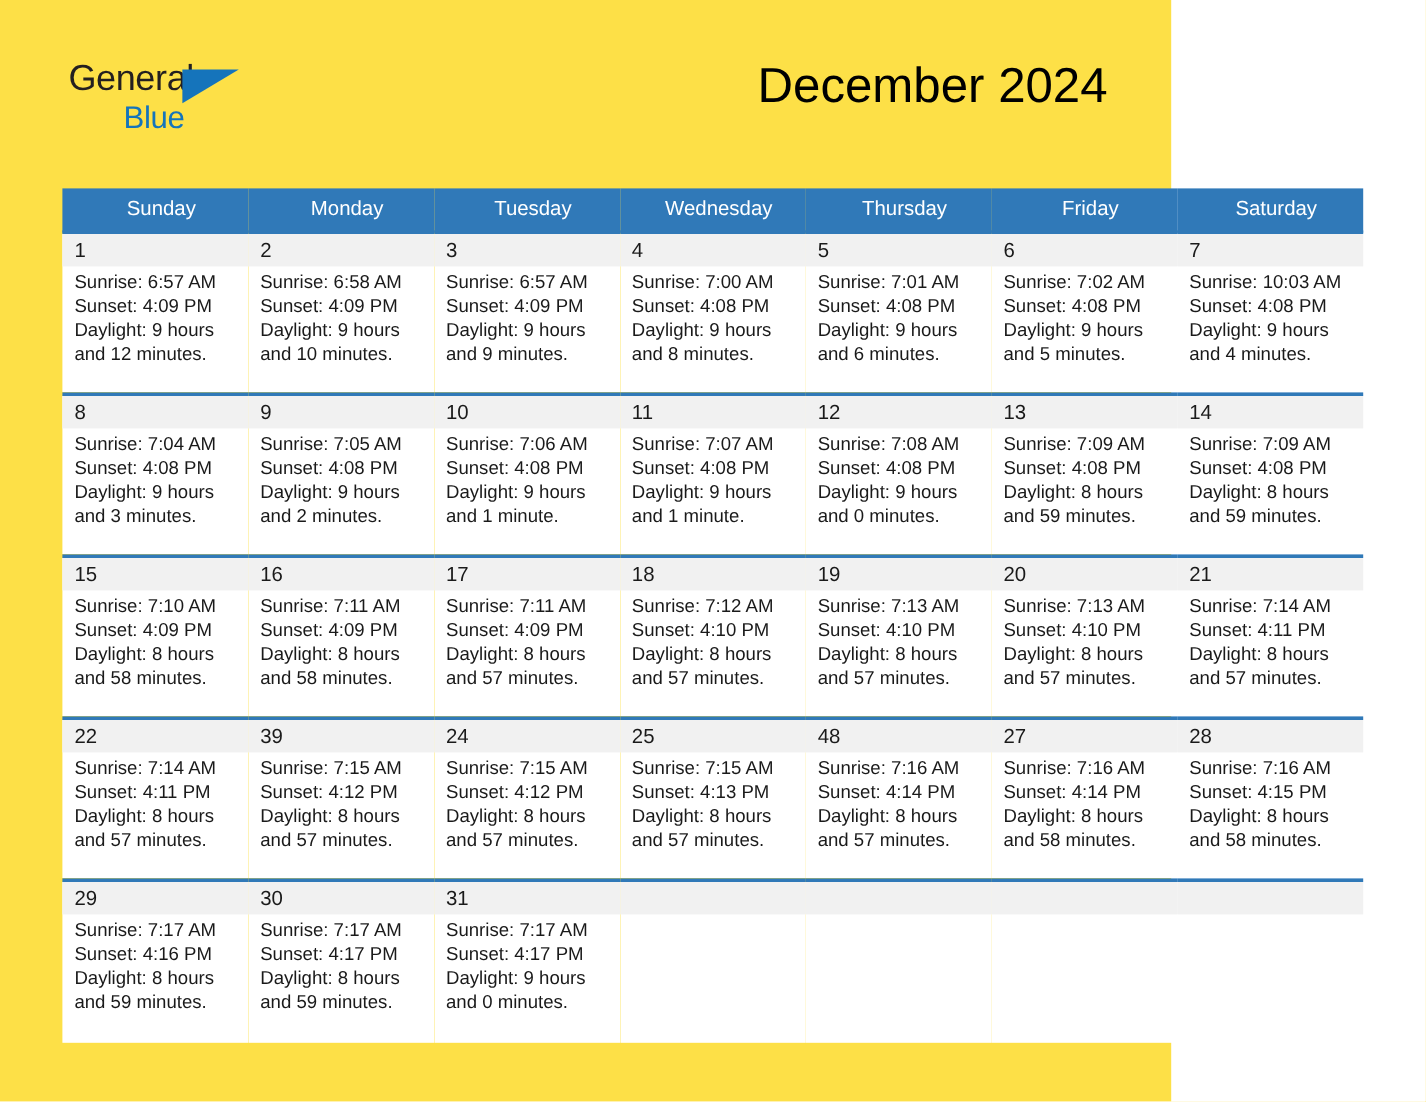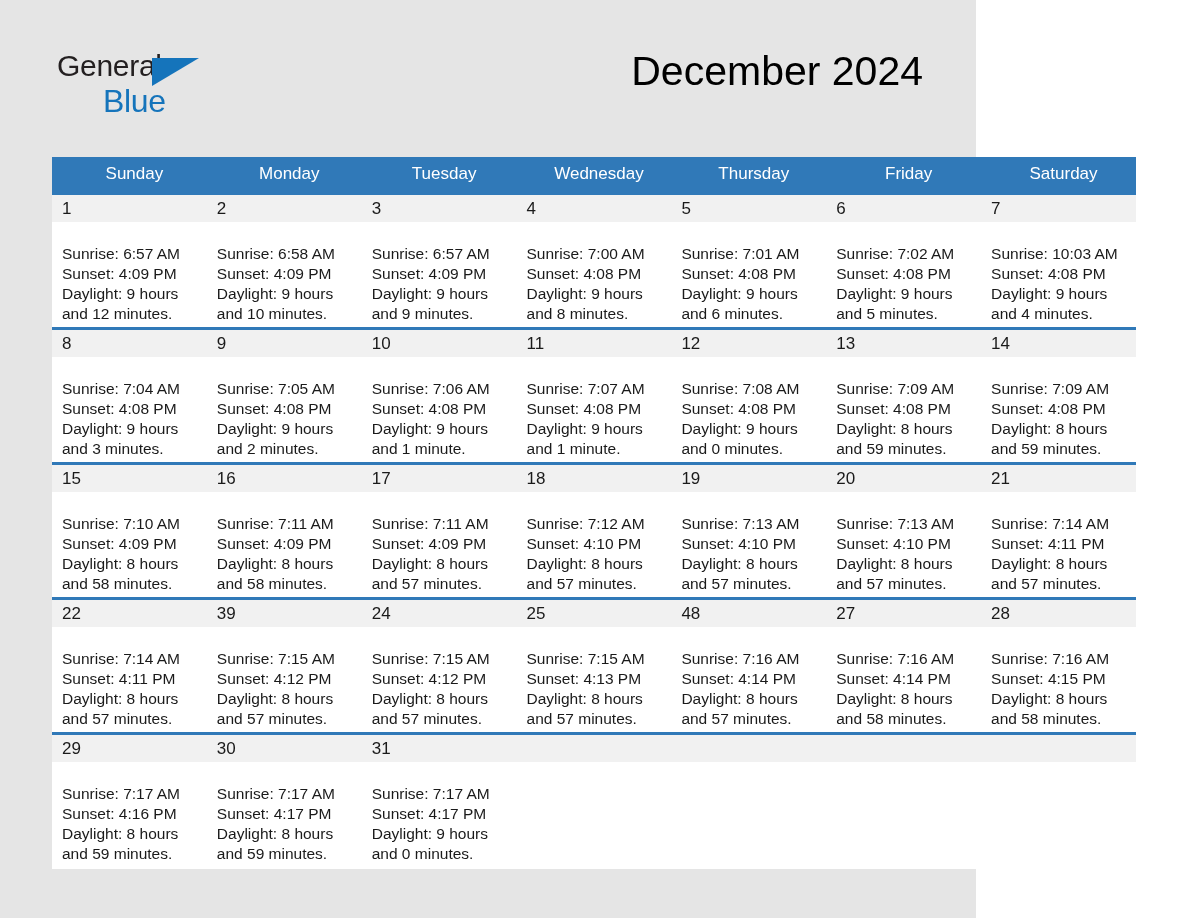--- a/index.html
+++ b/index.html
@@ -7,21 +7,21 @@
     margin: 0; padding: 0;
     width: 1188px; height: 918px;
     background: #ffffff;
     font-family: "Liberation Sans", sans-serif;
     color: #1a1a1a;
   }
   .page {
     position: relative;
     width: 976px;
     height: 918px;
-    background: #e5e5e5;
+    background: #fde047;
     padding: 0;
   }
 
   
   .topbar {
     position: relative;
     height: 112px;
     padding: 0 52px;
   }
   .logo {
@@ -35,21 +35,21 @@
   .logo-row1 {
     position: relative;
     display: block;
     font-size: 30px;
     letter-spacing: -0.3px;
     color: #231f20;
     height: 33px;
   }
   .logo-row2 {
     display: block;
-    font-size: 32px;
+    font-size: 26px;
     letter-spacing: -0.3px;
     color: #1574bb;
     margin-left: 46px;
     margin-top: 1px;
   }
   .logo-tri {
     position: absolute;
     left: 95px;
     top: 7px;
     width: 0; height: 0;
@@ -115,21 +115,21 @@
     padding: 0 0 0 10px;
     display: flex;
     align-items: center;
   }
   .daynum {
     font-size: 17px;
     color: #1a1a1a;
     line-height: 1;
   }
   .cellbody {
-    padding: 22px 0 0 10px;
+    padding: 4px 0 0 10px;
   }
   .cellbody div {
     font-size: 15.5px;
     line-height: 20px;
     color: #1a1a1a;
     white-space: nowrap;
   }
 </style>
 </head>
 <body>

